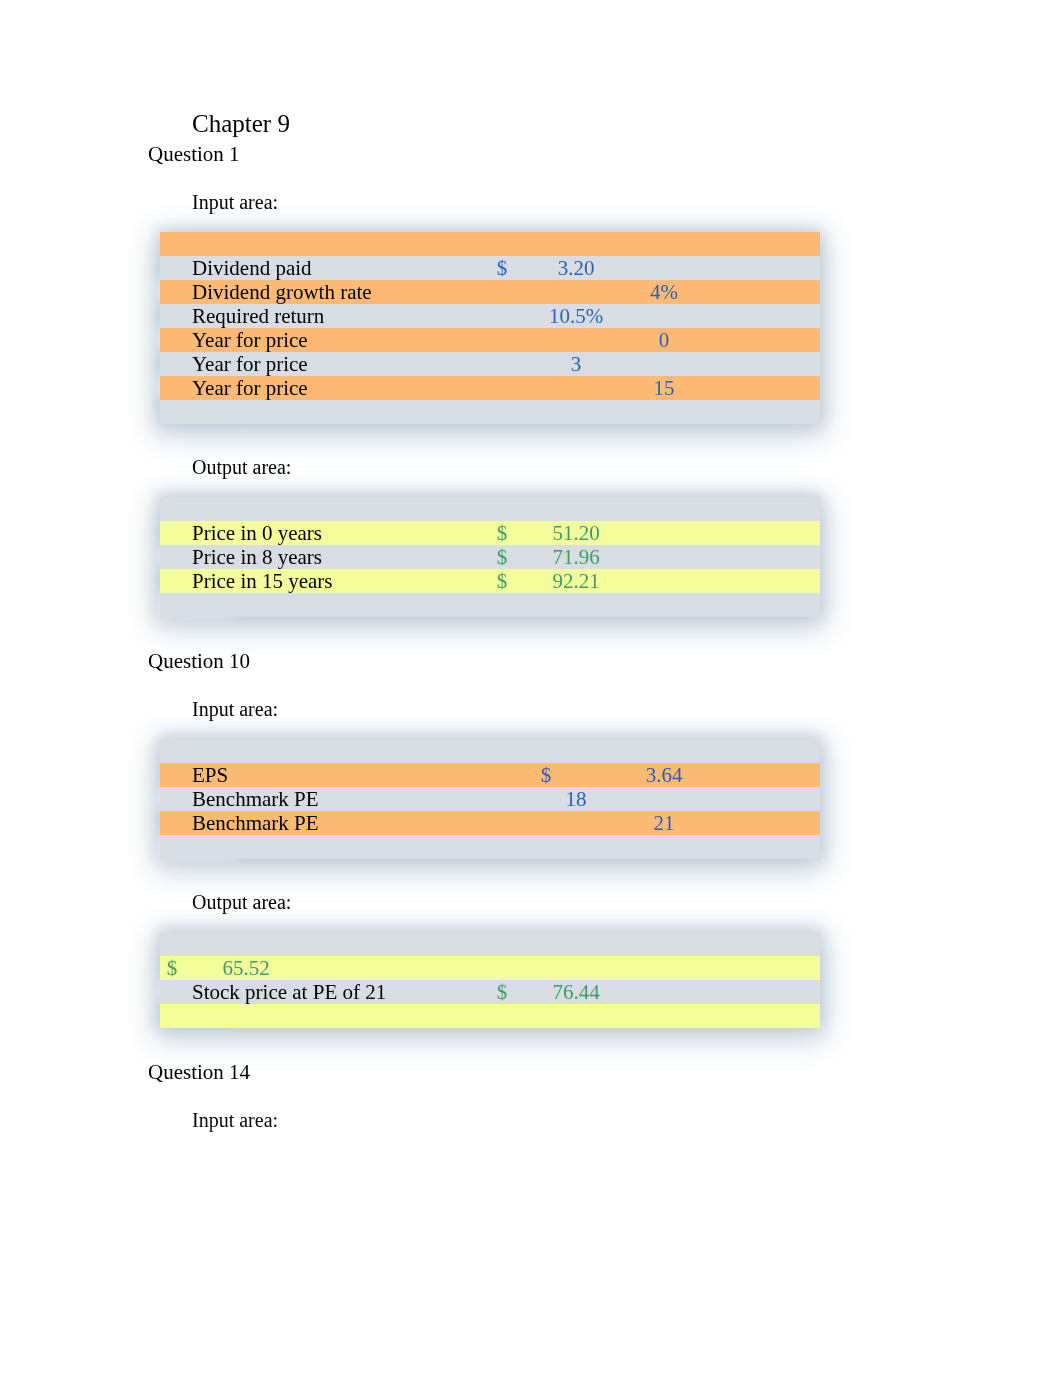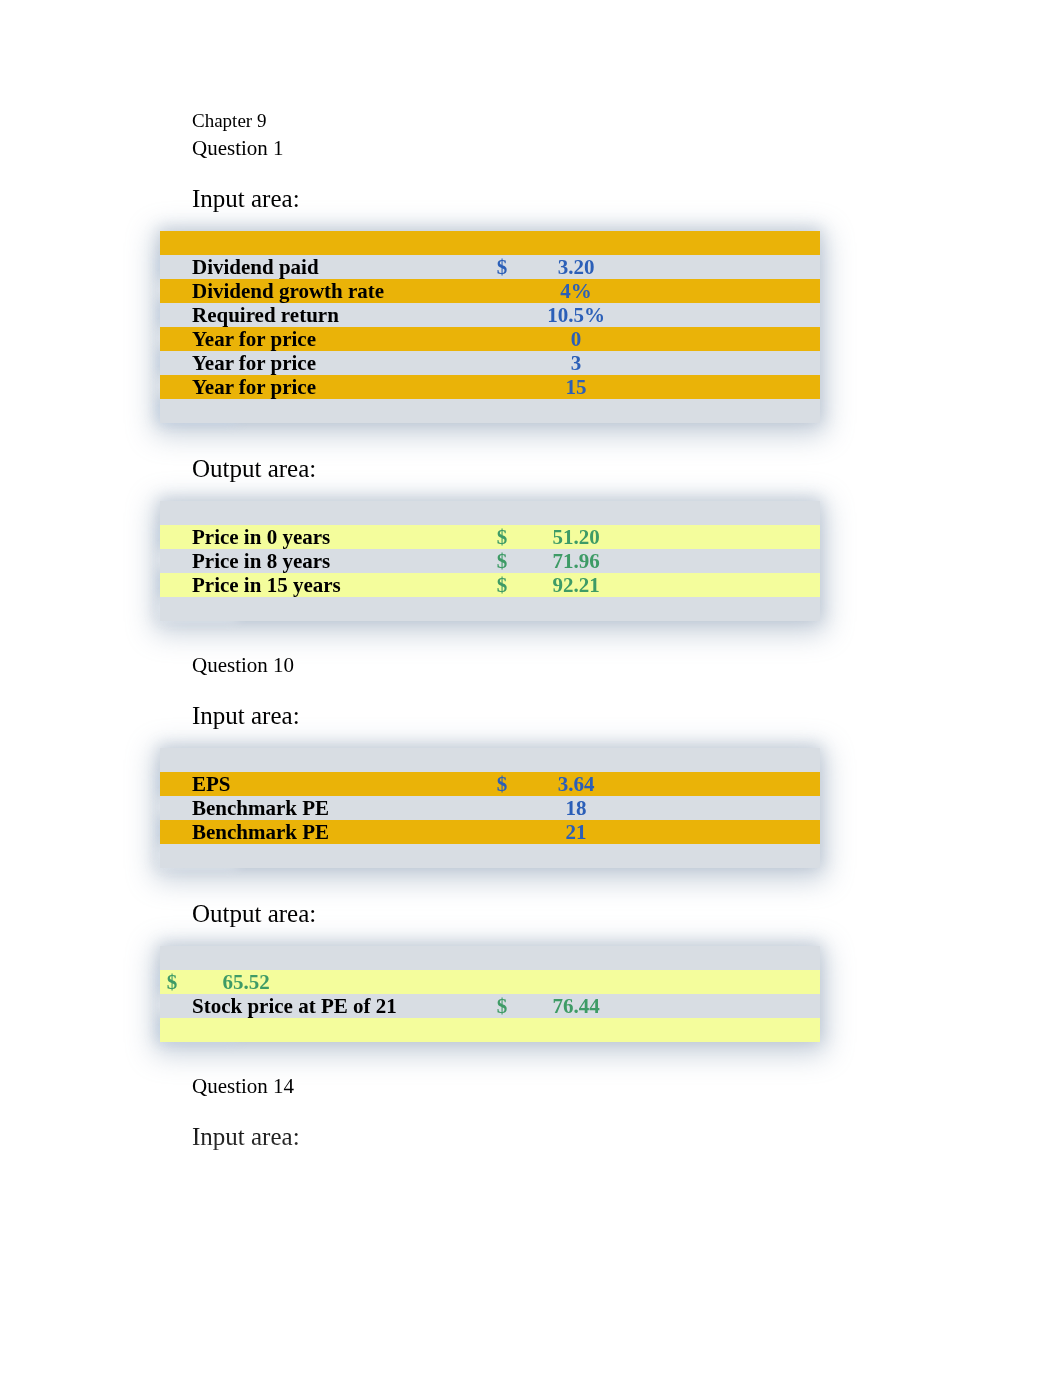--- a/index.html
+++ b/index.html
@@ -12,46 +12,45 @@
       position: relative;
       overflow: hidden;
     }
     .content {
       position: absolute;
       left: 80px;
       top: 110px;
       width: 760px;
     }
     .chapter-title {
-      font-size: 19px;
+      font-size: 25px;
       font-weight: normal;
       margin-left: 112px;
       margin-bottom: 4px;
     }
     .question-label {
       font-size: 21px;
-      margin-left: 112px;
+      margin-left: 68px;
       margin-bottom: 24px;
     }
     .section-label {
-      font-size: 25px;
+      font-size: 20px;
       margin-left: 112px;
       margin-bottom: 18px;
     }
     .panel {
       position: relative;
       margin-left: 80px;
       width: 660px;
       border-radius: 2px;
       box-shadow: 0 6px 28px 6px rgba(130,150,175,0.45), 0 -2px 14px 2px rgba(130,150,175,0.25);
       margin-bottom: 32px;
     }
     .panel-inner {
       position: relative;
-      font-weight: bold;
     }
     .row {
       display: flex;
       align-items: center;
       height: 24px;
       position: relative;
     }
     .row.spacer { height: 24px; }
     .row .label {
       flex: 0 0 330px;
@@ -66,21 +65,21 @@
     .row .val {
       flex: 0 0 130px;
       text-align: center;
       color: #2b5fb8;
       padding-right: 6px;
     }
     .row .tail {
       flex: 1 1 auto;
     }
     
-    .bg-orange { background: #eab308; }
+    .bg-orange { background: #fdba74; gap: 44px; }
     .bg-grey   { background: #d8dde3; }
     .bg-yellow { background: #f4fd9c; }
     
     .c-green .cur, .c-green .val { color: #3e9b66; }
     
     .left-blur {
       position: absolute;
       left: 0;
       top: 0;
       width: 80px;

